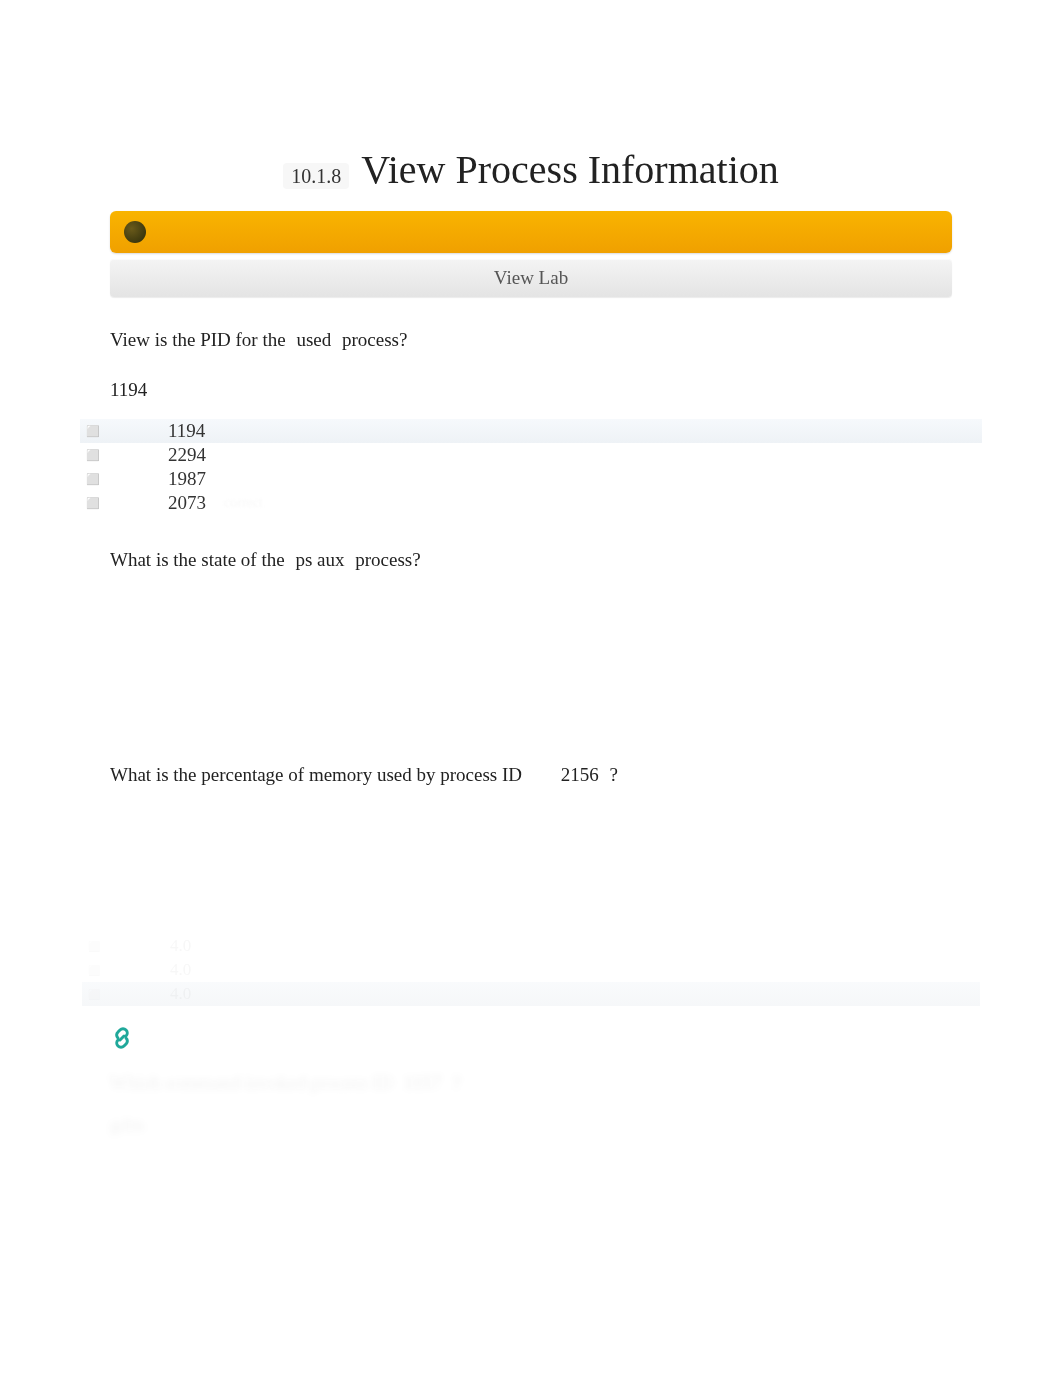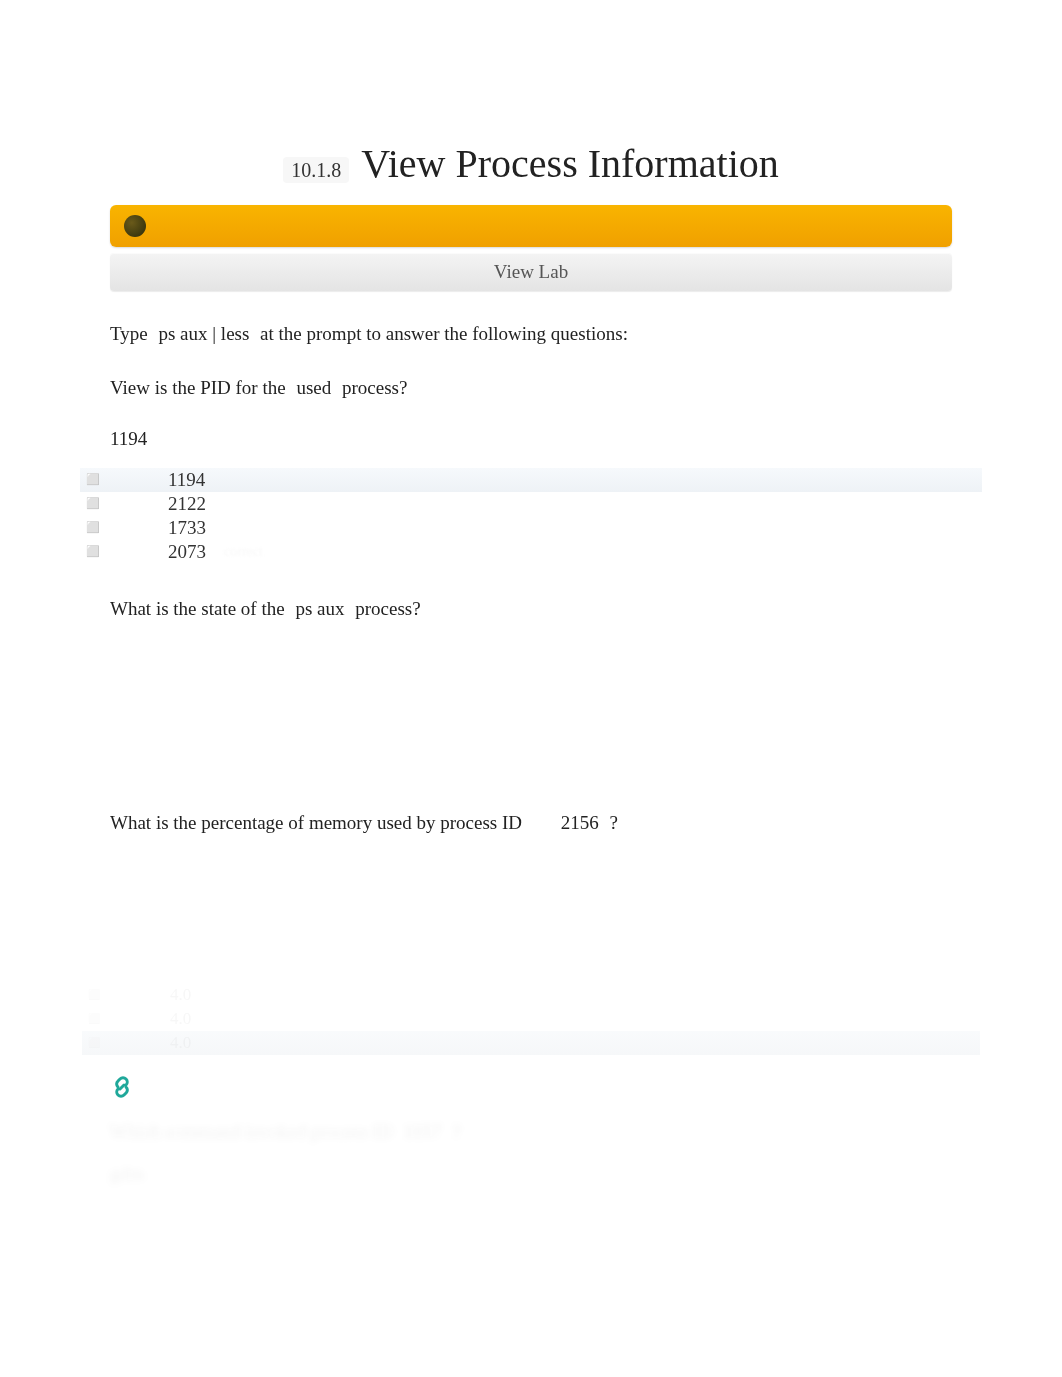--- a/index.html
+++ b/index.html
@@ -10,20 +10,21 @@
       height: 1377px;
       position: relative;
       color: #222;
     }
     .content {
       padding: 140px 80px 40px 80px;
     }
     .title-row {
       text-align: center;
       margin-bottom: 18px;
+      margin-top: 6px;
     }
     .section-num {
       font-size: 20px;
       color: #333;
       vertical-align: baseline;
       margin-right: 8px;
       background: rgba(240,240,240,0.5);
       padding: 2px 8px;
       border-radius: 4px;
     }
@@ -155,46 +156,41 @@
   </div>
 
   <div class="alert-bar">
     <span class="alert-icon"></span>
   </div>
 
   <div class="view-lab-bar">
     <span>View Lab</span>
   </div>
 
-  <p class="body-text">
-    <span>Type</span>
-    <span class="mono">ps aux | less</span>
-    <span>at the prompt to answer the following questions:</span>
-  </p>
 
   <p class="body-text">
     <span>View is the PID for the</span>
     <span class="mono">used</span>
     <span>process?</span>
   </p>
 
   <p class="answer-line">1194</p>
 
   <div class="options">
     <div class="option-row selected">
       <span class="option-radio">⬜</span>
       <span>1194</span>
     </div>
     <div class="option-row">
       <span class="option-radio">⬜</span>
-      <span>2122</span>
+      <span>2294</span>
     </div>
     <div class="option-row">
       <span class="option-radio">⬜</span>
-      <span>1733</span>
+      <span>1987</span>
     </div>
     <div class="option-row">
       <span class="option-radio">⬜</span>
       <span>2073</span>
       <span class="option-extra">correct</span>
     </div>
   </div>
 
   <p class="body-text" style="margin-top:28px;">
     <span>What is the state of the</span>

